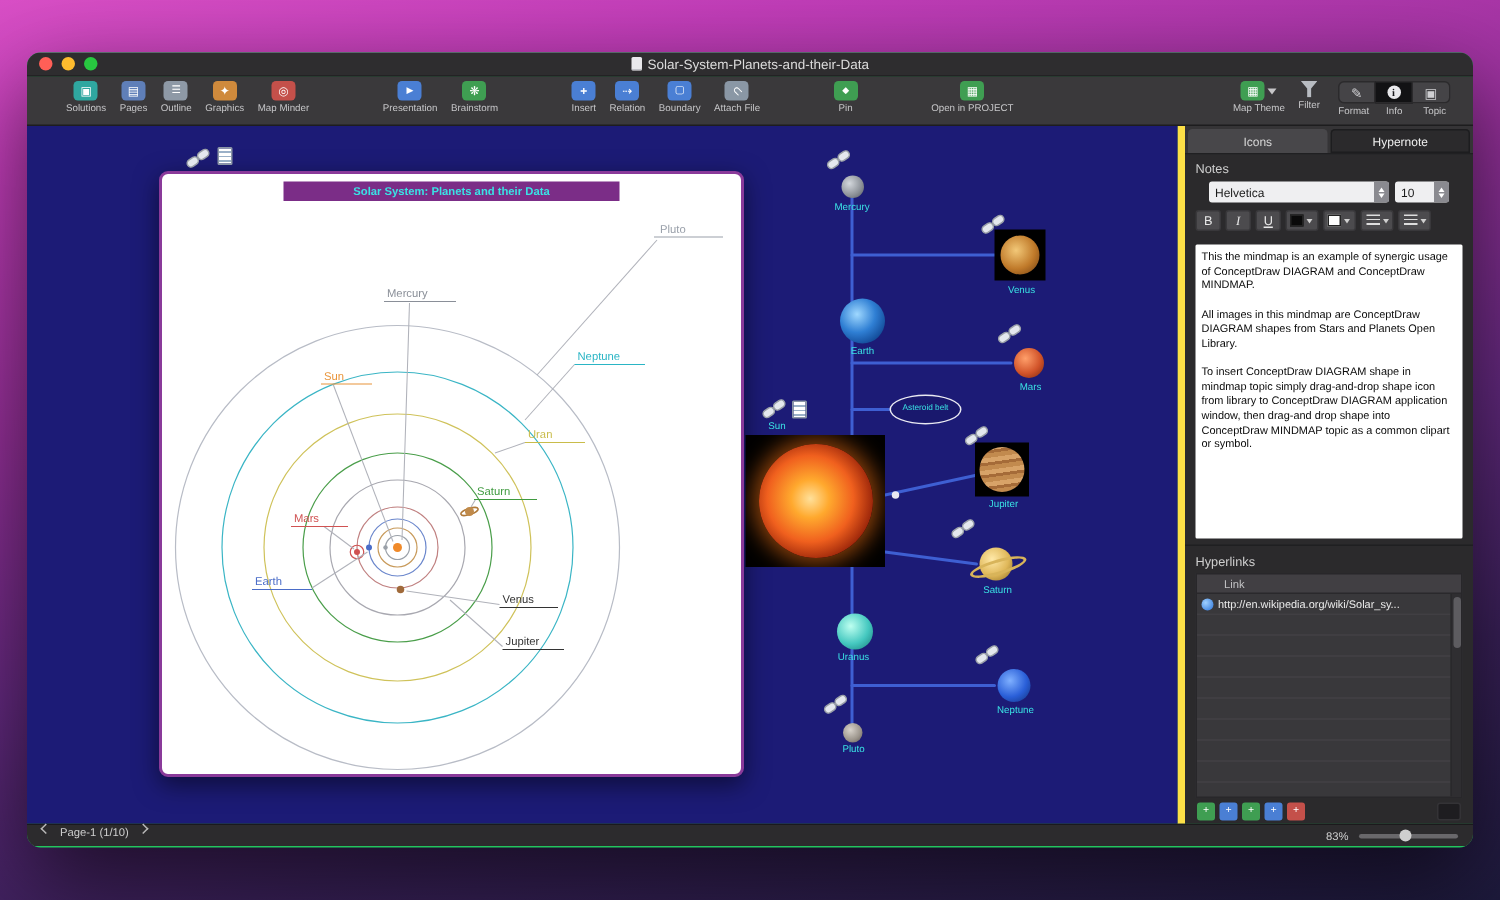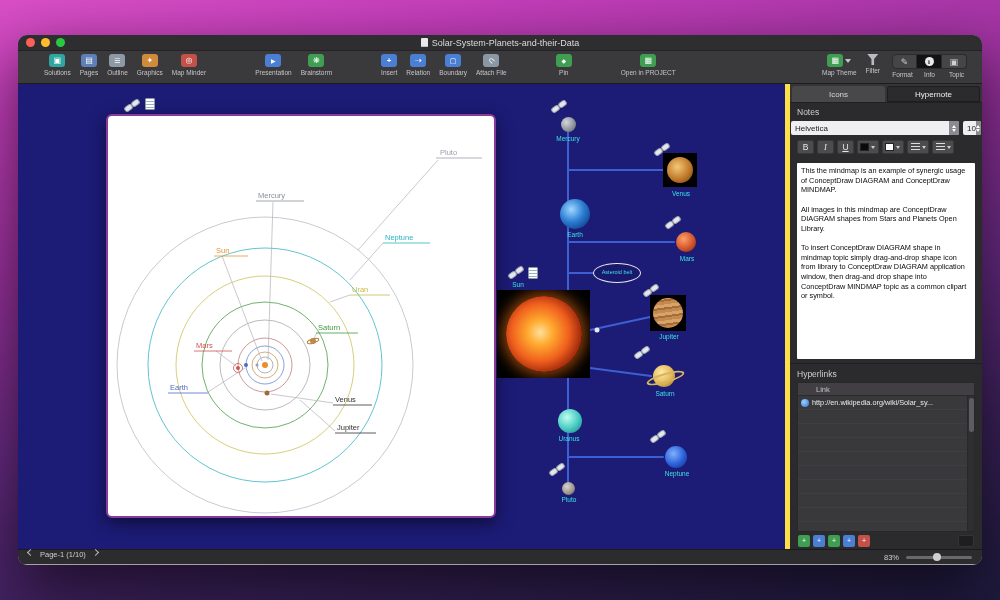--- a/index.html
+++ b/index.html
@@ -1,20 +1,20 @@
 <!DOCTYPE html>
 <html><head>
 <meta charset="utf-8">
 <style>
   *{margin:0;padding:0;box-sizing:border-box}
   html,body{width:1000px;height:600px;overflow:hidden;font-family:"Liberation Sans",sans-serif}
   .desktop{position:absolute;inset:0;background:linear-gradient(168deg,#d94fc6 0%,#c13db8 14%,#953099 36%,#63297f 58%,#392058 78%,#1d1a3c 100%)}
 
   
-  .window{position:absolute;left:18px;top:35px;width:964px;height:530px;border-radius:9px;overflow:hidden;background:#a3a3a3;box-shadow:0 22px 60px rgba(0,0,0,.6)}
+  .window{position:absolute;left:18px;top:35px;width:964px;height:530px;border-radius:9px;overflow:hidden;background:#22c55e;box-shadow:0 22px 60px rgba(0,0,0,.6)}
   .titlebar{height:16px;background:#2e2d2f;border-bottom:1px solid #232224;display:flex;align-items:center;position:relative}
   .lights{display:flex;gap:6px;padding-left:8px;z-index:2}
   .light{width:9px;height:9px;border-radius:50%}
   .light.red{background:#ff5f57}.light.yellow{background:#febc2e}.light.green{background:#28c840}
   .title-wrap{position:absolute;left:0;right:0;top:0;bottom:0;display:flex;justify-content:center;align-items:center;gap:4px;font-size:9px;color:#dcdcdc}
   .doc-icon{width:7px;height:9px;background:#e9e9ec;border-radius:1px;box-shadow:inset 0 -1px 0 #bfc0c6}
 
   
   .toolbar{height:33px;background:#3a393b;border-bottom:1px solid #1d1d1e;display:flex;align-items:flex-start;padding:3px 10px 0 26px}
   .tb-item{display:flex;flex-direction:column;align-items:center;margin-right:9px;cursor:default}
@@ -96,23 +96,23 @@
   .c-mercury{left:533px;top:17px}.c-venus{left:636px;top:60px}.c-mars{left:647px;top:133px}
   .c-jupiter{left:625px;top:201px}.c-saturn{left:616px;top:263px}.c-neptune{left:632px;top:347px}
   .c-pluto{left:531px;top:380px}
 
   
   .sidebar{width:197px;background:#2b2a2c;border-left:5px solid #fde047;display:flex;flex-direction:column}
   .tabs{display:flex;height:19px;background:#353436;border-bottom:1px solid #202022;padding:2px 2px 0;gap:2px}
   .tab{flex:1;display:flex;align-items:center;justify-content:center;font-size:8px;color:#d6d6d6;background:#48474a;border-radius:3px 3px 0 0}
   .tab.active{background:#2b2a2c;box-shadow:inset 0 0 0 1px #1d1d1f;color:#efefef}
   .section-label{font-size:8.5px;color:#cfcfcf;padding:4px 7px 2px}
-  .font-row{display:flex;gap:4px;padding:2px 1px;align-items:center}
+  .font-row{display:flex;gap:4px;padding:2px 16px;align-items:center}
   .combo{height:14px;background:#efeff1;border-radius:2px;display:flex;align-items:center;font-size:8px;color:#1a1a1a;padding:0 0 0 4px;overflow:hidden}
-  .combo.font{flex:1}.combo.size{width:18px}
+  .combo.font{flex:1}.combo.size{width:36px}
   .stepper{margin-left:auto;width:10px;height:14px;background:#8a8a90;display:flex;flex-direction:column;align-items:center;justify-content:center;gap:1px}
   .stepper::before{content:"";width:0;height:0;border-left:2.5px solid transparent;border-right:2.5px solid transparent;border-bottom:3px solid #fff}
   .stepper::after{content:"";width:0;height:0;border-left:2.5px solid transparent;border-right:2.5px solid transparent;border-top:3px solid #fff}
   .style-row{display:flex;gap:3px;padding:3px 7px 2px;align-items:center}
   .sbtn{width:17px;height:14px;background:#4c4b4e;border:1px solid #39383b;border-radius:2px;color:#e8e8e8;font-size:8.5px;display:flex;align-items:center;justify-content:center}
   .sbtn.it{font-style:italic;font-family:"Liberation Serif",serif}
   .sbtn.un{text-decoration:underline}
   .swatch{width:22px;height:14px;border-radius:2px;border:1px solid #39383b;background:#4c4b4e;display:flex;align-items:center;gap:2px;padding:0 2px}
   .chip{width:9px;height:8px;border:1px solid #222}
   .chip.black{background:#0a0a0a}.chip.white{background:#fdfdfd}
@@ -253,20 +253,21 @@
           <path d="M550,158 L656,158"></path>
           <path d="M550,189 L575,189"></path>
           <path d="M550,373 L645,373"></path>
           <path d="M572,246 L632,233"></path>
           <path d="M572,284 L633,292"></path>
         </g>
         <circle cx="579" cy="246" r="2.5" fill="#e8e8f0"></circle>
       </svg>
 
       <div class="dpanel">
+        <div class="dpanel-title">Solar System: Planets and their Data</div>
         <svg class="orbits" viewBox="0 0 386 382">
           <g fill="none" stroke-width="0.8">
             <circle cx="157" cy="231" r="148" stroke="#b8bcc6"></circle>
             <circle cx="157" cy="231" r="117" stroke="#3ab5c5"></circle>
             <circle cx="157" cy="231" r="89" stroke="#cfc25a"></circle>
             <circle cx="157" cy="231" r="63" stroke="#4a9e4a"></circle>
             <circle cx="157" cy="231" r="45" stroke="#a8a8b0"></circle>
             <circle cx="157" cy="231" r="27" stroke="#c08080"></circle>
             <circle cx="157" cy="231" r="19" stroke="#6a86cc"></circle>
             <circle cx="157" cy="231" r="13" stroke="#c89a5a"></circle>

